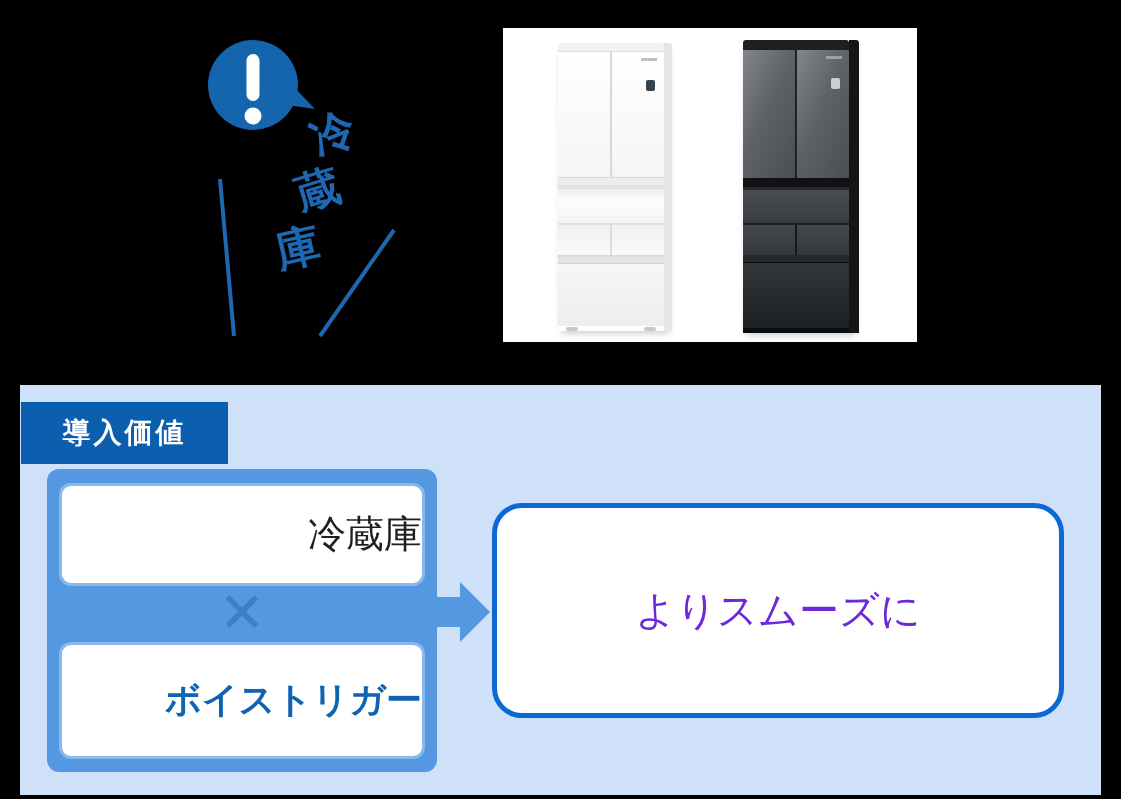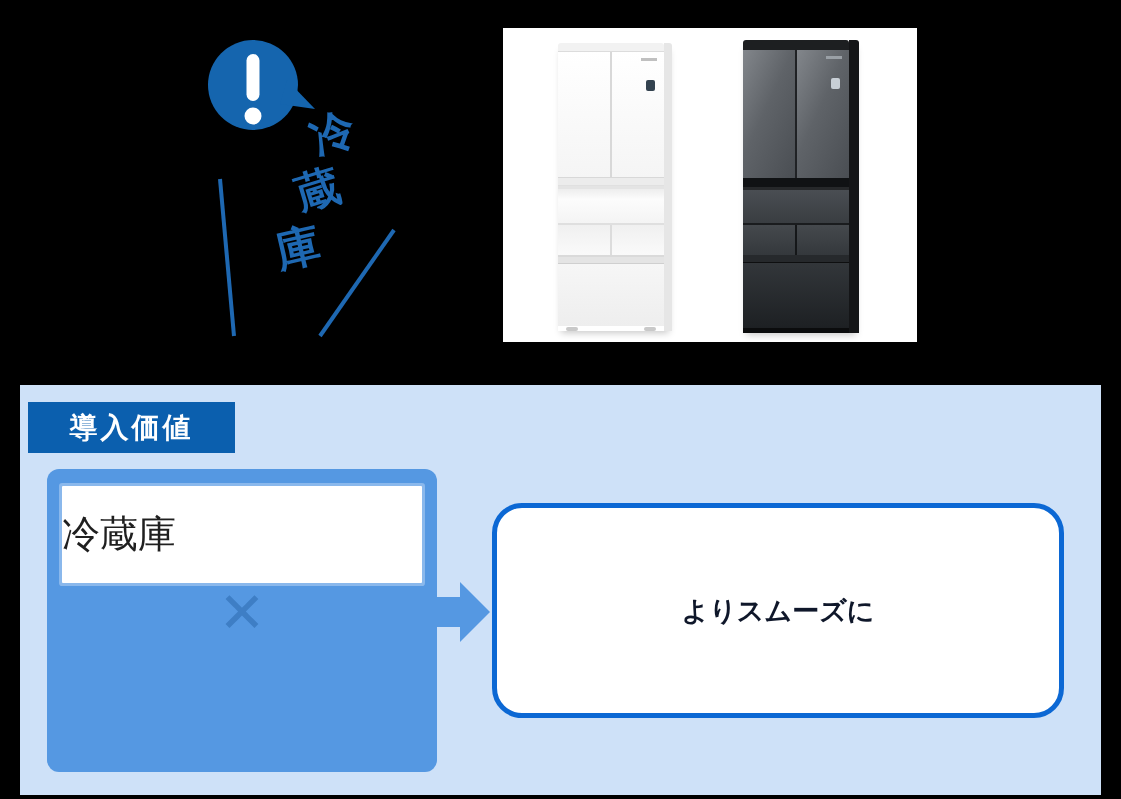--- a/index.html
+++ b/index.html
@@ -49,39 +49,39 @@
   .fb-d2 .handle{height:7px;background:#26292c;border-bottom:1px solid #0e0f10;}
   .fb-base{height:5px;background:#0b0c0d;}
 
   .brand-bar{position:absolute;top:6px;right:7px;width:16px;height:3px;background:#c0c0c0;}
   .fb-doors .brand-bar{background:#9aa0a6;}
   .pc-badge{position:absolute;top:28px;right:9px;width:9px;height:11px;border-radius:2px;background:#33424f;}
   .fb-doors .pc-badge{background:#c8cfd6;}
 
   
   .panel{position:absolute;left:20px;top:385px;width:1081px;height:410px;background:#cee1f8;}
-  .badge{position:absolute;left:8px;top:17px;width:207px;height:51px;background:#0b5fae;
+  .badge{position:absolute;left:1px;top:17px;width:207px;height:62px;background:#0b5fae;
          color:#fff;font-size:28px;font-weight:700;letter-spacing:3px;
          display:flex;align-items:center;justify-content:center;}
   .combo{position:absolute;left:27px;top:84px;width:390px;height:303px;background:#5598e2;border-radius:12px;}
-  .cbox{position:absolute;left:15px;width:360px;background:#fff;border-radius:1px;
-        box-shadow:0 0 0 3px #8ab8ec;display:flex;align-items:center;justify-content:flex-start;}
+  .cbox{position:absolute;left:15px;width:360px;background:#fff;border-radius:9px;
+        box-shadow:0 0 0 3px #8ab8ec;display:flex;align-items:center;justify-content:flex-end;}
   .cbox.top{top:17px;height:97px;font-size:38px;color:#1f1f1f;}
   .cbox.bottom{top:176px;height:111px;font-size:36px;font-weight:700;color:#0e63b2;}
   .xmark{position:absolute;left:0;right:0;top:112px;height:64px;line-height:64px;text-align:center;
          font-size:56px;font-weight:700;color:#3e7ec5;}
   .arrow-stem{position:absolute;left:417px;top:212px;width:23px;height:30px;background:#5598e2;}
   .arrow-head{position:absolute;left:440px;top:197px;width:0;height:0;
               border-top:30px solid transparent;border-bottom:30px solid transparent;
               border-left:30px solid #5598e2;}
   .result{position:absolute;left:472px;top:118px;width:572px;height:215px;background:#fff;
           border:5px solid #0c68d4;border-radius:30px;box-sizing:border-box;
           display:flex;flex-direction:column;align-items:center;justify-content:center;gap:26px;}
   .result .r1{font-size:38px;color:#1b1b1b;}
-  .result .r2{font-size:27px;font-weight:700;color:#0f172a;}
+  .result .r2{font-size:40px;font-weight:400;color:#6d28d9;}
 </style>
 </head>
 <body>
 
 <div class="stage">
 
   <svg class="doodle" width="450" height="360" viewBox="0 0 450 360">
     <circle cx="253" cy="85" r="45" fill="#1565ae"></circle>
     <polygon points="287,80 315,109 280,104" fill="#1565ae"></polygon>
     <g>
@@ -155,20 +155,23 @@
 
     <div class="badge">
       <span>導入価値</span>
     </div>
 
     <div class="combo">
       <div class="cbox top">
         <span>冷蔵庫</span>
       </div>
       <div class="xmark">✕</div>
+      <div class="cbox bottom">
+        <span>ボイストリガー</span>
+      </div>
     </div>
 
     <div class="arrow-stem"></div>
     <div class="arrow-head"></div>
 
     <div class="result">
       <div class="r2">よりスムーズに</div>
     </div>
 
   </div>

